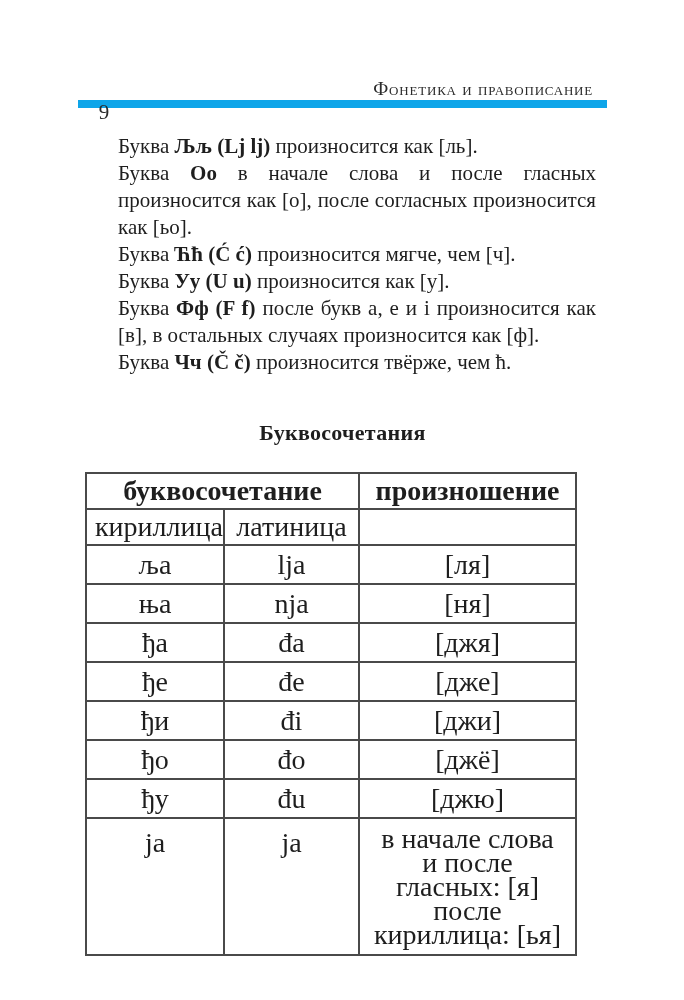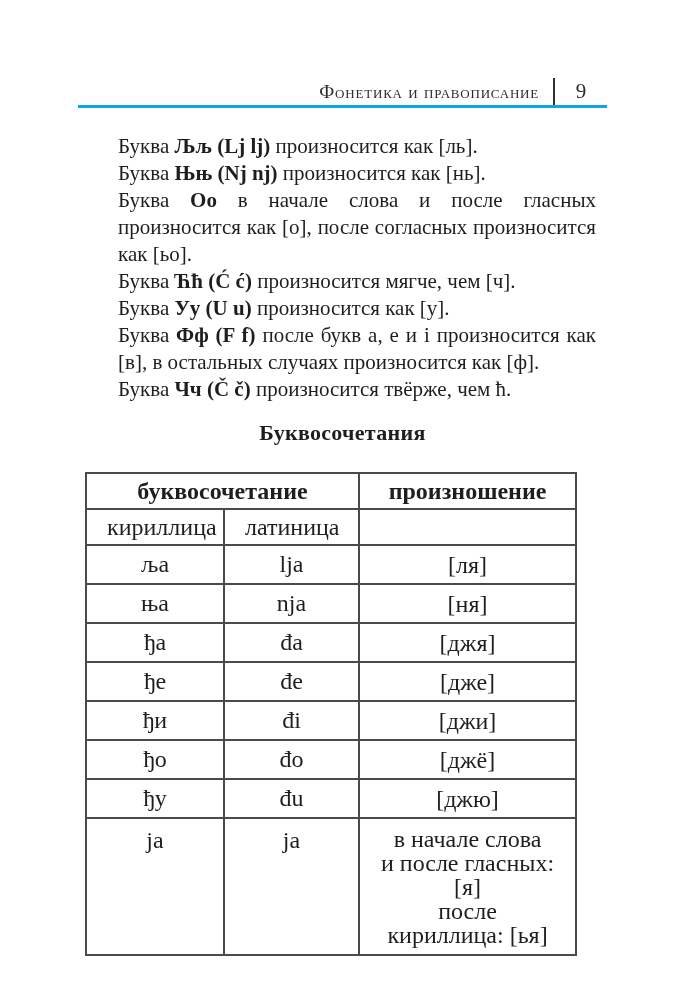--- a/index.html
+++ b/index.html
@@ -5,21 +5,21 @@
   * { margin:0; padding:0; box-sizing:border-box; }
   html,body { background:#ffffff; }
   .page {
     position:relative; width:684px; height:1000px;
     background:#ffffff; overflow:hidden;
     font-family:"Liberation Serif", serif; color:#1e1e1e;
   }
   
   .runhead {
     position:absolute; left:78px; top:78px; width:529px; height:30px;
-    border-bottom:3px solid #0ea5e9; display:flex; align-items:stretch;
+    border-bottom:8px solid #0ea5e9; display:flex; align-items:stretch;flex-direction:column;
   }
   .runhead-title {
     flex:1; display:flex; align-items:center; justify-content:flex-end;
     padding-right:14px; font-variant:small-caps; font-variant-caps:small-caps;
     font-size:19px; letter-spacing:0.8px; color:#2b2b2b; white-space:nowrap;
   }
   .runhead-divider { width:2px; background:#2f2f2f; }
   .runhead-page {
     width:52px; display:flex; align-items:center; justify-content:center;
     font-size:21px; color:#2b2b2b;
@@ -36,21 +36,21 @@
     position:absolute; left:78px; top:420px; width:529px;
     text-align:center; font-weight:700; font-size:22px; letter-spacing:0.3px;
   }
   
   table.combo {
     position:absolute; left:85px; top:472px; width:490px;
     border-collapse:collapse; table-layout:fixed;
   }
   table.combo th, table.combo td {
     border:2px solid #4a4a4a; text-align:center; vertical-align:middle;
-    font-size:24px; padding:0 20px;
+    font-size:28px; padding:0 8px;
   }
   table.combo thead tr { height:36px; }
   table.combo thead th { font-weight:700; }
   table.combo thead tr.subhead th { font-weight:400; }
   table.combo tbody tr { height:39px;border-radius:8px; }
   table.combo tbody tr.row-top td { vertical-align:top; padding-top:8px; padding-bottom:7px; }
   table.combo .pron-line { line-height:24px; }
 </style>
 </head>
 <body>
@@ -58,21 +58,20 @@
 <div class="page">
 
   <div class="runhead">
     <div class="runhead-title">Фонетика и правописание</div>
     <div class="runhead-divider"></div>
     <div class="runhead-page">9</div>
   </div>
 
   <div class="content">
       <p><span>Буква </span><span class="b">Љљ (Lj lj)</span><span> произносится как [ль].</span></p>
-      <p><span>Буква </span><span class="b">Њњ (Nj nj)</span><span> произносится как [нь].</span></p>
       <p><span>Буква </span><span class="b">Оо</span><span> в начале слова и после гласных произносится как [о], после согласных произносится как [ьо].</span></p>
       <p><span>Буква </span><span class="b">Ћћ (Ć ć)</span><span> произносится мягче, чем [ч].</span></p>
       <p><span>Буква </span><span class="b">Уу (U u)</span><span> произносится как [у].</span></p>
       <p><span>Буква </span><span class="b">Фф (F f)</span><span> после букв а, е и i произносится как [в], в остальных случаях произносится как [ф].</span></p>
       <p><span>Буква </span><span class="b">Чч (Č č)</span><span> произносится твёрже, чем ћ.</span></p>
     </div>
 
   <div class="section-title">Буквосочетания</div>
 
   <table class="combo">

